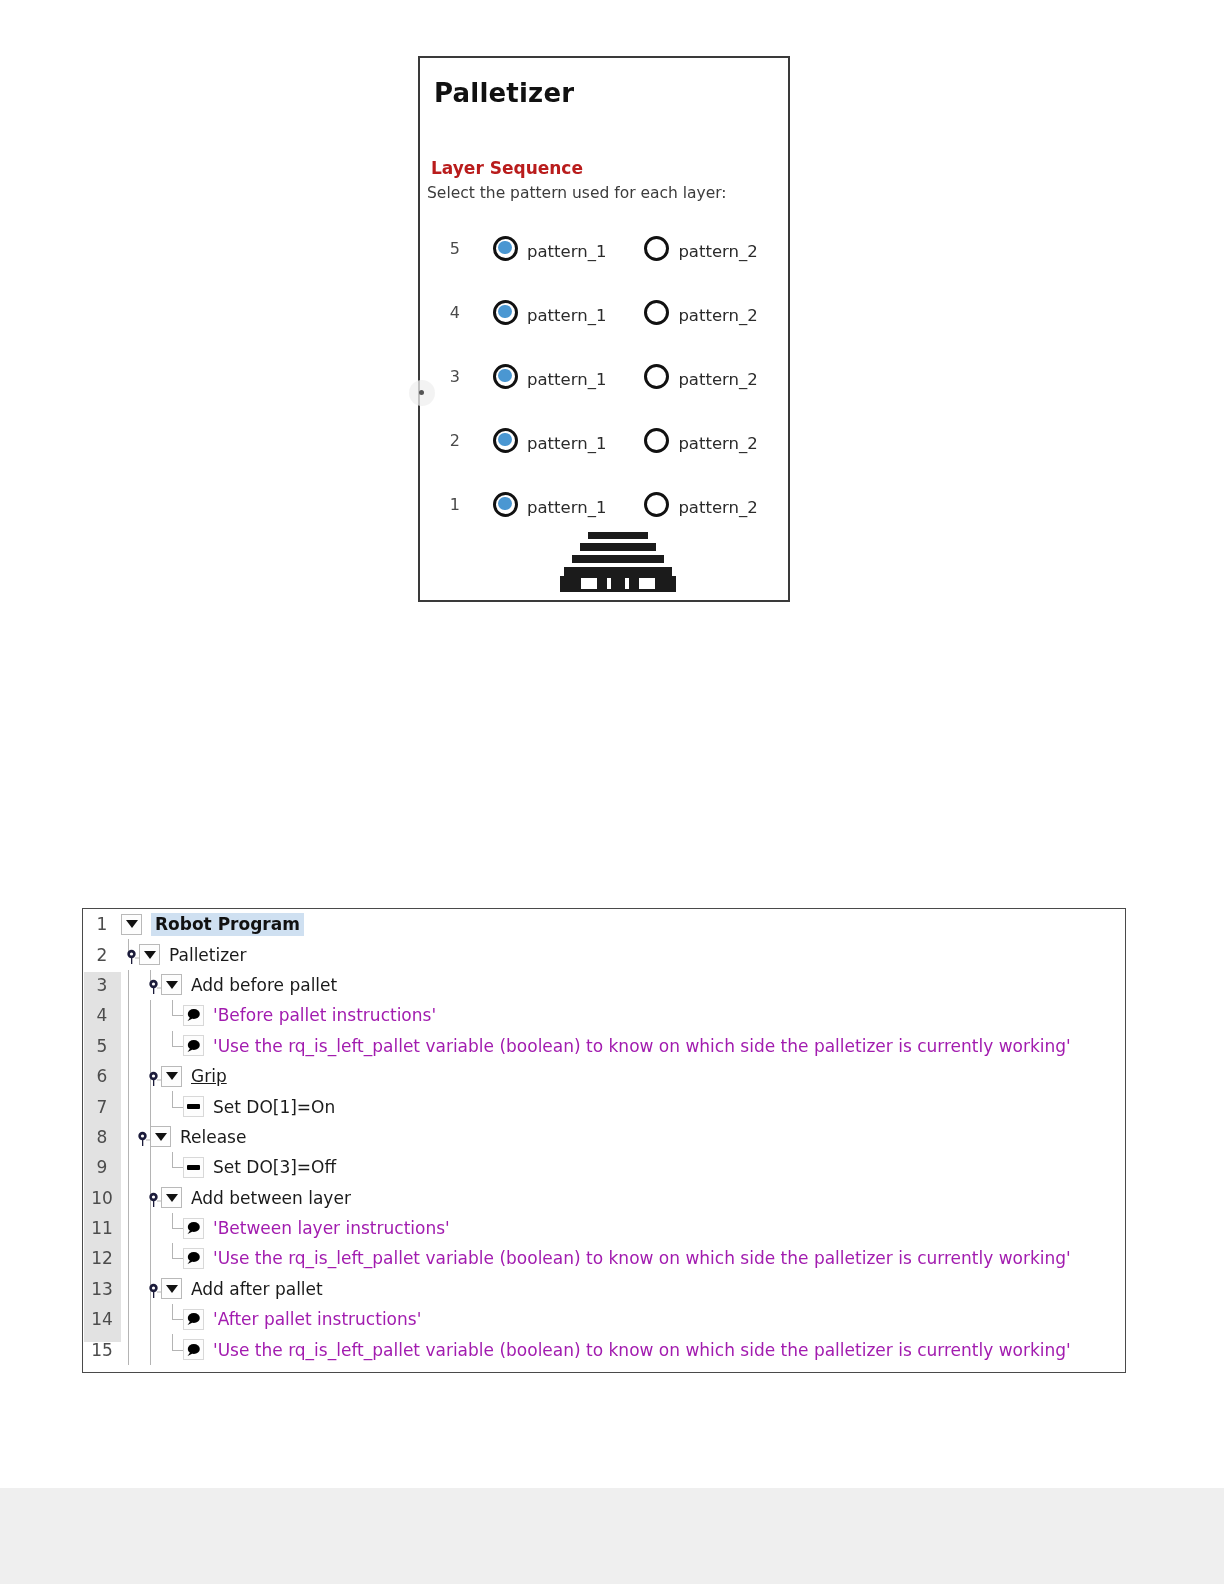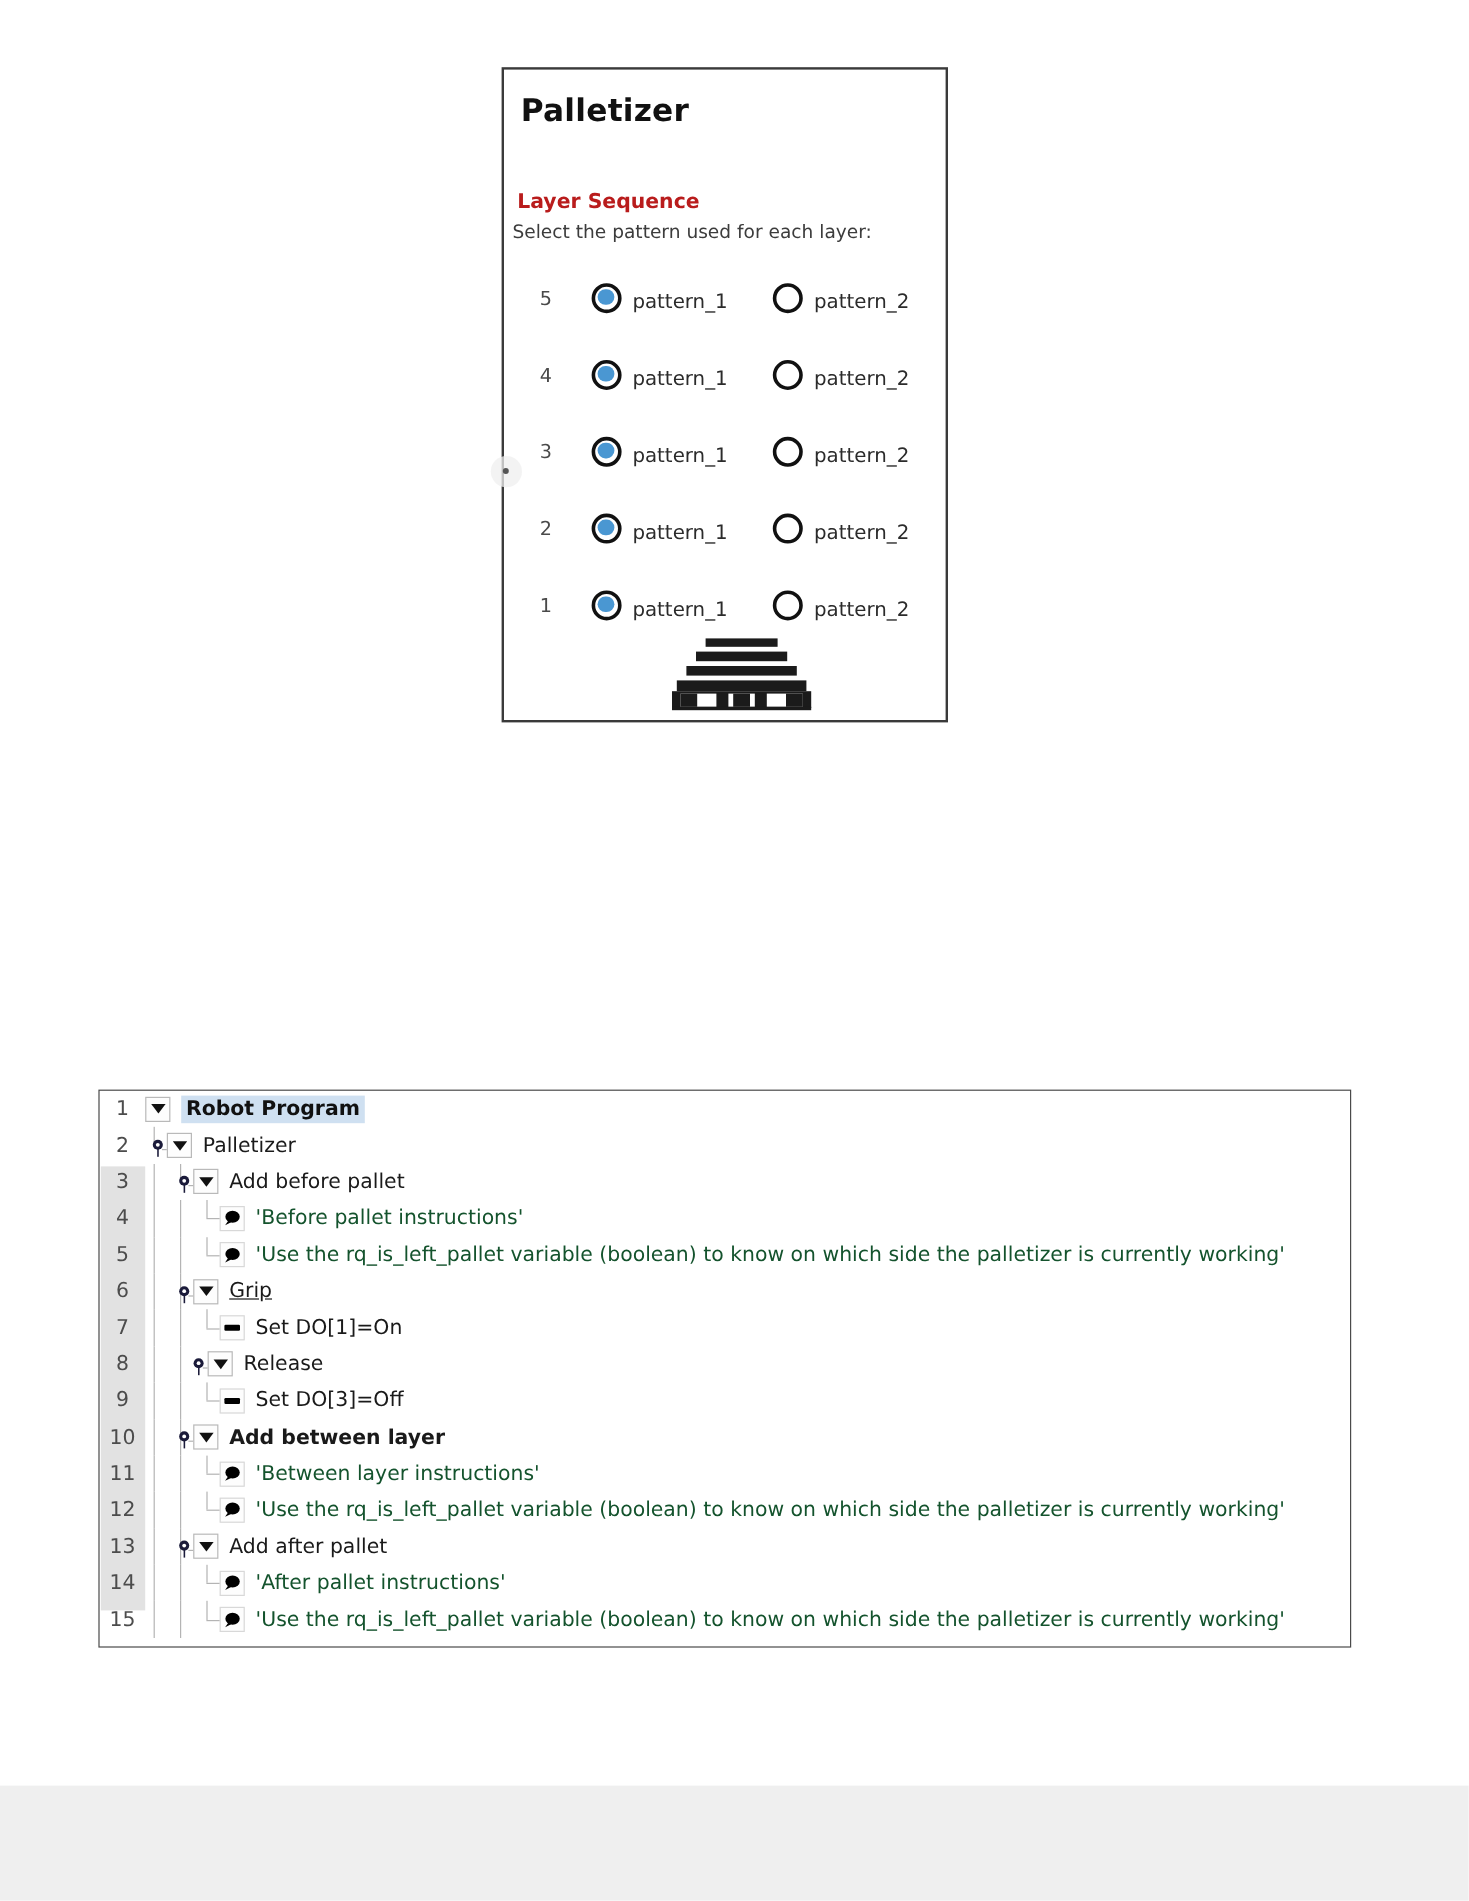--- a/index.html
+++ b/index.html
@@ -102,21 +102,21 @@
     border:1px solid #d8d8d8;background:#fdfdfd;
     display:flex;align-items:center;justify-content:center;
     box-sizing:border-box;
   }
   .dash{width:13px;height:5px;background:#000;border-radius:1px;}
   .label{margin-left:9px;}
   .label.sel{
     background:#cfe0f1;padding:1px 4px 2px 4px;
     font-weight:bold;color:#111;
   }
-  .label.comment{color:#14532d;}
+  .label.comment{color:#a21caf;}
   .conn{position:absolute;background:#b4b4b4;}
 
   
   #footer{
     position:absolute;left:0;top:1488px;width:1224px;height:96px;
     background:#efefef;
   }
 </style>
 </head>
 <body>
@@ -313,21 +313,21 @@
           <div class="conn" style="left: 51px; top: 0px; width: 1px; height: 50%;"></div>
           <div class="conn" style="left: 51px; top: 50%; width: 11px; height: 1px;"></div>
           <span class="ico-box">
             <span class="dash"></span>
           </span>
           <span class="label">Set DO[1]=On</span>
         </div>
       </div>
       <div class="trow">
         <div class="lineno">8</div>
-        <div class="tcontent" style="padding-left: 52px;">
+        <div class="tcontent" style="padding-left: 29px;">
           <div class="conn" style="left: 7px; top: 0px; width: 1px; height: 100%;"></div>
           <div class="conn" style="left: 29px; top: 0px; width: 1px; height: 100%;"></div>
           <span class="handle" style="margin-left: -15px;">
             <svg width="15" height="21" viewBox="0 0 15 21">
               <circle cx="7.5" cy="7" r="4.2" fill="#1b1b3a"></circle>
               <circle cx="7.5" cy="7" r="1.6" fill="#ffffff"></circle>
               <rect x="7" y="10" width="1.3" height="7" fill="#1b1b3a"></rect>
               <rect x="11" y="10.5" width="5" height="1" fill="#b4b4b4"></rect>
             </svg>
           </span>
@@ -345,21 +345,21 @@
           <div class="conn" style="left: 51px; top: 0px; width: 1px; height: 50%;"></div>
           <div class="conn" style="left: 51px; top: 50%; width: 11px; height: 1px;"></div>
           <span class="ico-box">
             <span class="dash"></span>
           </span>
           <span class="label">Set DO[3]=Off</span>
         </div>
       </div>
       <div class="trow">
         <div class="lineno">10</div>
-        <div class="tcontent" style="padding-left: 40px; font-weight: bold;">
+        <div class="tcontent" style="padding-left: 40px;">
           <div class="conn" style="left: 7px; top: 0px; width: 1px; height: 100%;"></div>
           <div class="conn" style="left: 29px; top: 0px; width: 1px; height: 100%;"></div>
           <span class="handle" style="margin-left: -15px;">
             <svg width="15" height="21" viewBox="0 0 15 21">
               <circle cx="7.5" cy="7" r="4.2" fill="#1b1b3a"></circle>
               <circle cx="7.5" cy="7" r="1.6" fill="#ffffff"></circle>
               <rect x="7" y="10" width="1.3" height="7" fill="#1b1b3a"></rect>
               <rect x="11" y="10.5" width="5" height="1" fill="#b4b4b4"></rect>
             </svg>
           </span>

